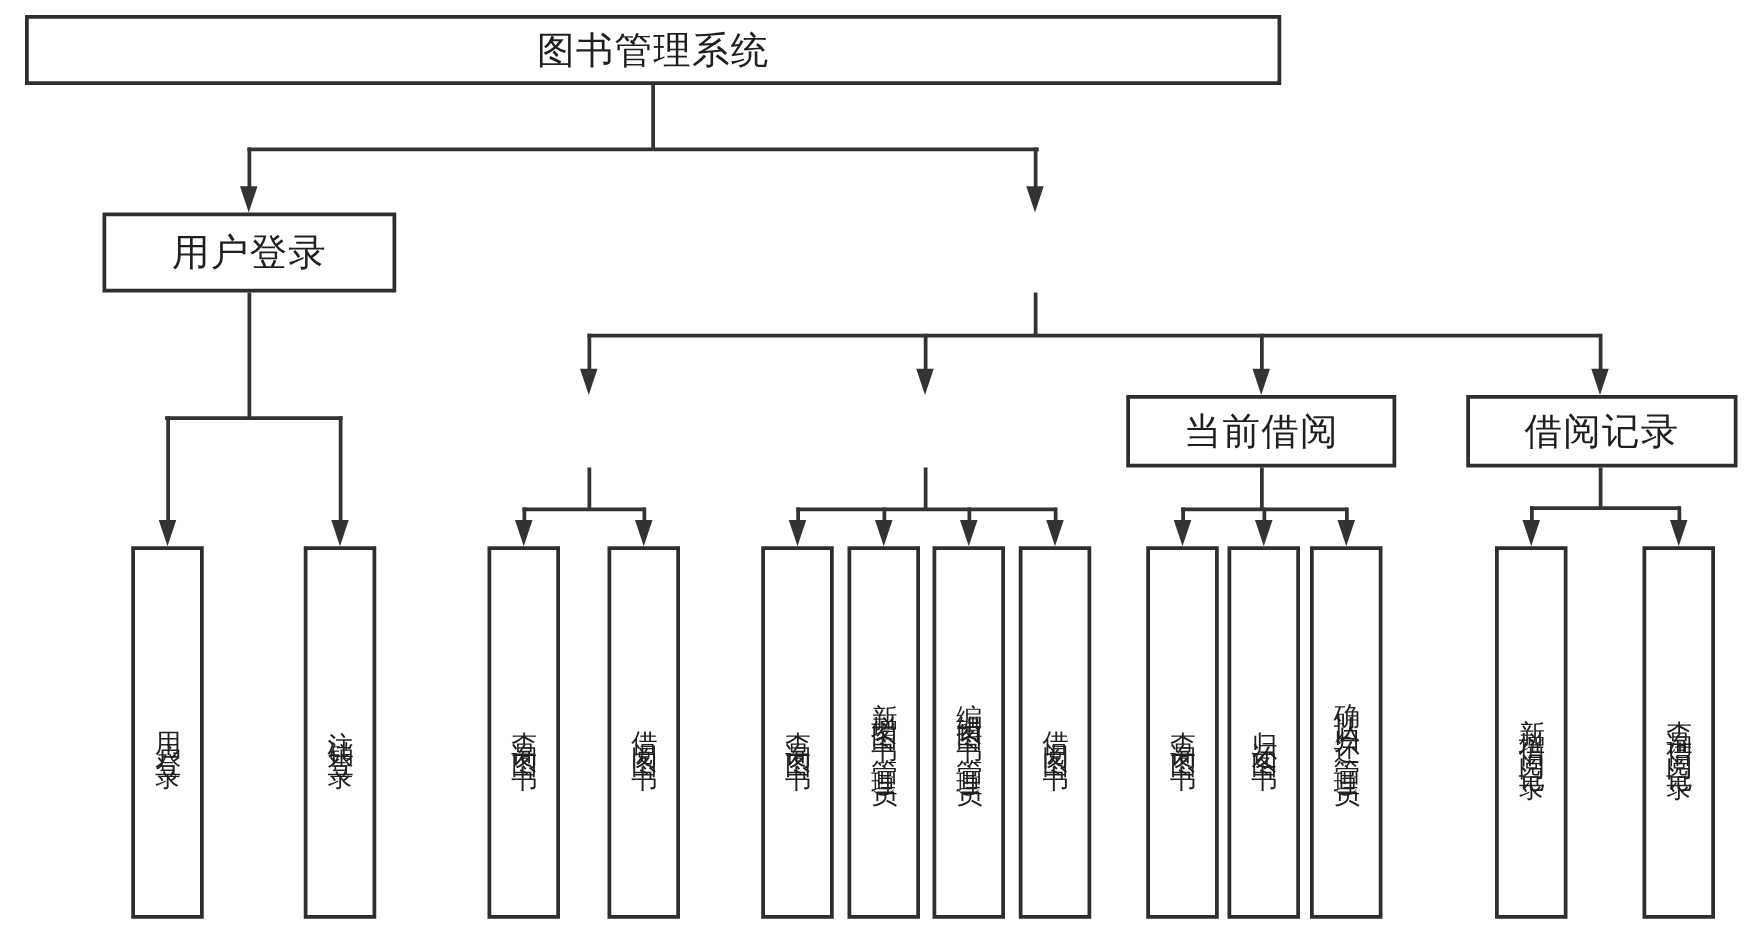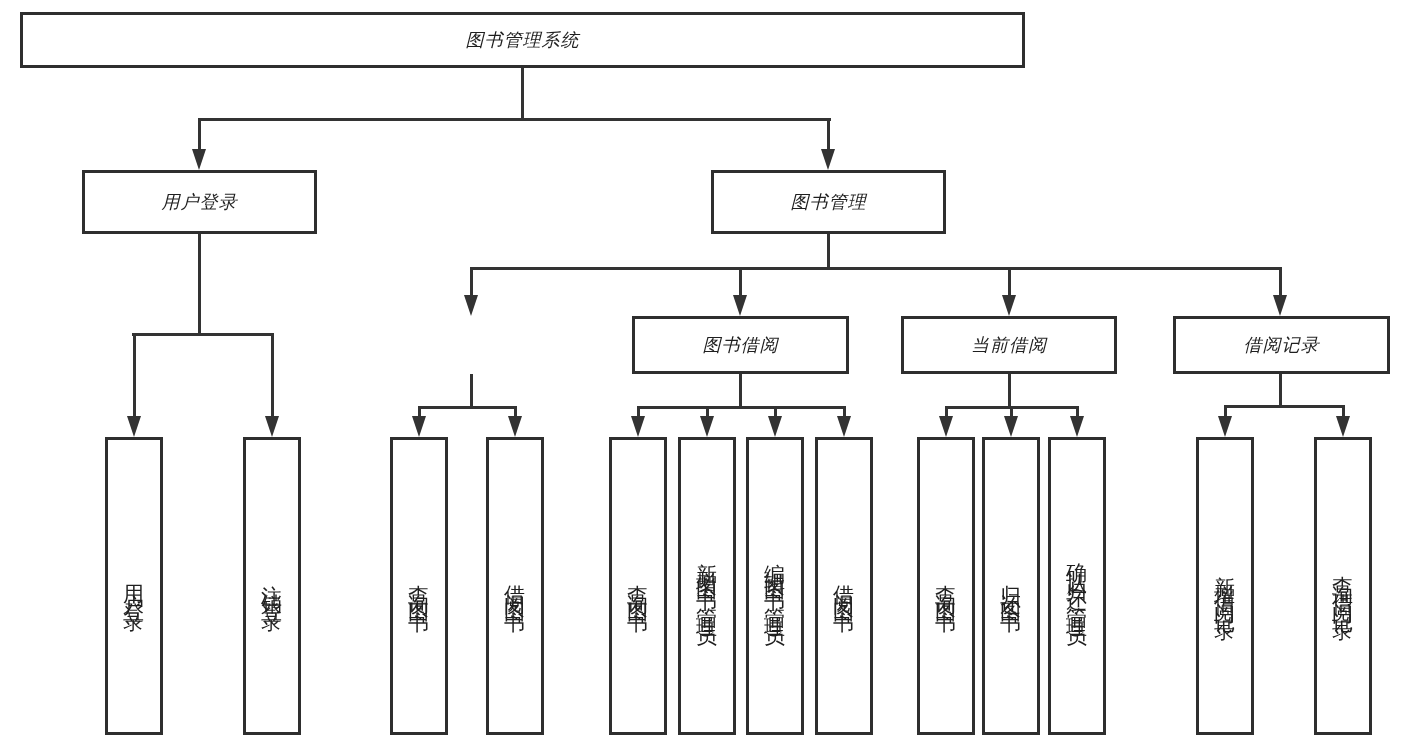--- a/index.html
+++ b/index.html
@@ -15,25 +15,24 @@
   .box {
     position: absolute;
     box-sizing: border-box;
     border: 3px solid var(--border, #2e2e2e);
     background: #ffffff;
     display: flex;
     align-items: center;
     justify-content: center;
   }
   .hlabel {
-    font-size: 18px;
+    font-size: 30px;
     letter-spacing: 1px;
     color: var(--text, #1f1f1f);
     white-space: nowrap;
-    font-style: italic;
   }
   .leaf {
     position: absolute;
     box-sizing: border-box;
     border: 3px solid var(--border, #2e2e2e);
     background: #ffffff;
     top: 437px;
     width: 58px;
     height: 298px;
     display: flex;
@@ -89,46 +88,40 @@
 
   <div class="vline" style="left:521px; top:68px; height:51px;"></div>
   <div class="hline" style="left:198px; top:118px; width:633px;"></div>
   <div class="vline" style="left:198px; top:118px; height:32px;"></div>
   <div class="arrow" style="left:192px; top:149px;"></div>
   <div class="vline" style="left:827px; top:118px; height:32px;"></div>
   <div class="arrow" style="left:821px; top:149px;"></div>
 
   <div class="box" style="left:82px; top:170px; width:235px; height:64px;">
     <span class="hlabel">用户登录</span>
-  </div>
-  <div class="box" style="left:711px; top:170px; width:235px; height:64px;">
-    <span class="hlabel">图书管理</span>
   </div>
 
   <div class="vline" style="left:198px; top:234px; height:101px;"></div>
   <div class="hline" style="left:132px; top:333px; width:142px;"></div>
   <div class="vline" style="left:133px; top:333px; height:85px;"></div>
   <div class="arrow" style="left:127px; top:416px;"></div>
   <div class="vline" style="left:271px; top:333px; height:85px;"></div>
   <div class="arrow" style="left:265px; top:416px;"></div>
 
   <div class="vline" style="left:827px; top:234px; height:35px;"></div>
   <div class="hline" style="left:470px; top:267px; width:811px;"></div>
   <div class="vline" style="left:470px; top:267px; height:30px;"></div>
   <div class="arrow" style="left:464px; top:295px;"></div>
   <div class="vline" style="left:739px; top:267px; height:30px;"></div>
   <div class="arrow" style="left:733px; top:295px;"></div>
   <div class="vline" style="left:1008px; top:267px; height:30px;"></div>
   <div class="arrow" style="left:1002px; top:295px;"></div>
   <div class="vline" style="left:1279px; top:267px; height:30px;"></div>
   <div class="arrow" style="left:1273px; top:295px;"></div>
 
-  <div class="box" style="left:632px; top:316px; width:217px; height:58px;">
-    <span class="hlabel">图书借阅</span>
-  </div>
   <div class="box" style="left:1173px; top:316px; width:217px; height:58px;">
     <span class="hlabel">借阅记录</span>
   </div>
   <div class="box" style="left:901px; top:316px; width:216px; height:58px;">
     <span class="hlabel">当前借阅</span>
   </div>
 
   <div class="vline" style="left:470px; top:374px; height:34px;"></div>
   <div class="hline" style="left:418px; top:406px; width:98px;"></div>
   <div class="vline" style="left:418px; top:406px; height:12px;"></div>

